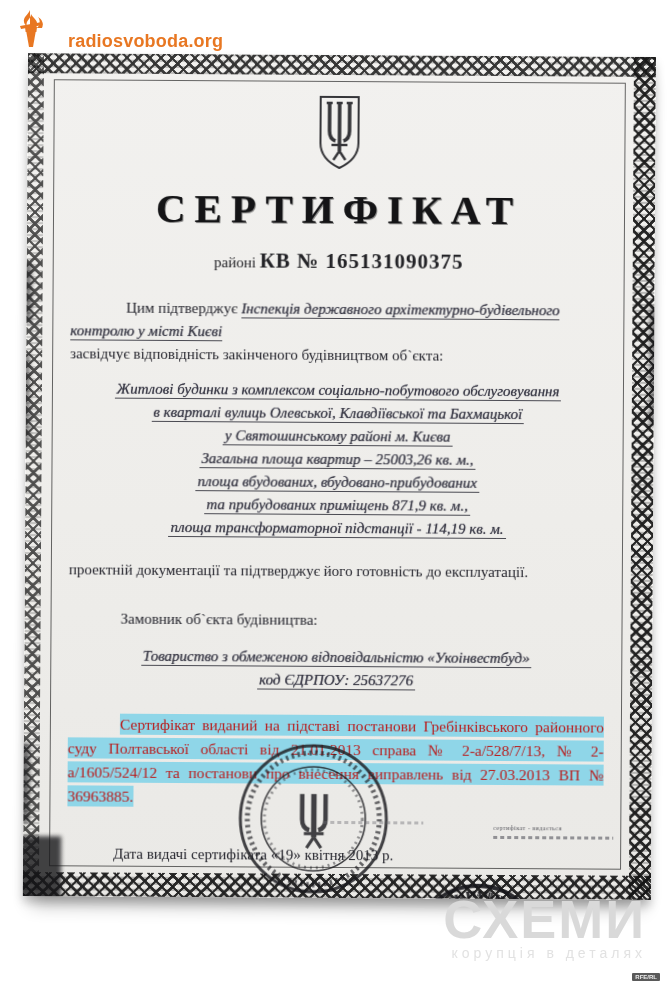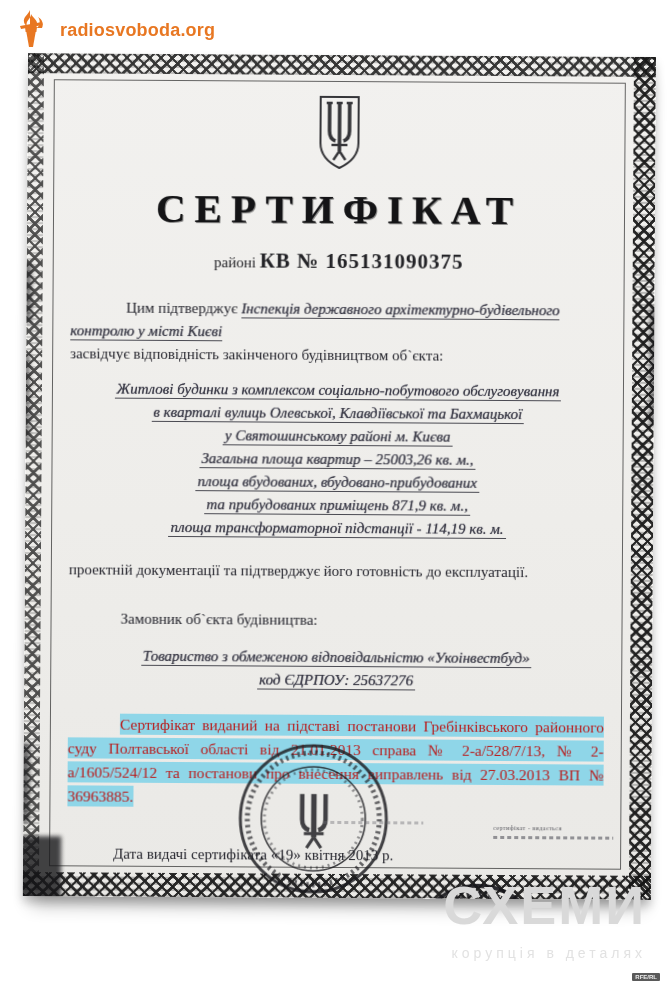--- a/index.html
+++ b/index.html
@@ -1,21 +1,21 @@
 <!DOCTYPE html>
 <html><head>
 <meta charset="utf-8">
 <style>
   html,body{margin:0;padding:0;}
   body{
     width:668px;height:987px;position:relative;overflow:hidden;
     background:#ffffff;font-family:"Liberation Serif","DejaVu Serif",serif;
   }
   
-  .site-header{position:absolute;left:14px;top:8px;height:44px;display:flex;align-items:center;gap:12px;z-index:5;}
+  .site-header{position:absolute;left:14px;top:8px;height:44px;display:flex;align-items:flex-end;gap:20px;z-index:5;}
   .logo-text{font-family:"Liberation Sans","DejaVu Sans",sans-serif;font-weight:bold;font-size:18px;color:#e87722;letter-spacing:.2px;}
   
   .paper{
     position:absolute;left:28px;top:55px;width:628px;height:843px;
     background:linear-gradient(180deg,#f2f1ef 0%,#eeedea 55%,#eae9e6 100%);
     transform:rotate(.35deg);transform-origin:50% 0;
     box-shadow:0 6px 10px rgba(0,0,0,.18),0 16px 18px -8px rgba(0,0,0,.30);
     overflow:hidden;
   }
   .band{position:absolute;opacity:.88;filter:blur(.3px);
@@ -63,21 +63,21 @@
   .highlight-para mark{background:#8fd6e8;color:#b91c1c;padding:2px 0;}
   .date-line{margin-top:34px;}
   .date-line .indent{width:46px;}
   .stamp{position:absolute;opacity:.82;filter:blur(.45px);}
   .fine-print{position:absolute;font-size:6px;color:#55555c;letter-spacing:.5px;filter:blur(.5px);line-height:8px;}
   .fine-line{position:absolute;height:3px;background:repeating-linear-gradient(90deg,#6b6b72 0 4px,transparent 4px 7px);filter:blur(.6px);opacity:.7;}
   
   .watermark{position:absolute;right:22px;bottom:26px;text-align:right;z-index:6;
     font-family:"Liberation Sans","DejaVu Sans",sans-serif;}
   .wm-title{font-size:54px;font-weight:bold;color:#d9d9d9;letter-spacing:2px;line-height:48px;}
-  .wm-sub{font-size:14px;color:#e2e2e2;letter-spacing:4px;margin-top:16px;}
+  .wm-sub{font-size:14px;color:#e2e2e2;letter-spacing:4px;margin-top:2px;}
   .rfe-badge{position:absolute;right:8px;bottom:6px;background:#5a5a5a;color:#efefef;
     font-family:"Liberation Sans","DejaVu Sans",sans-serif;font-size:6px;font-weight:bold;
     padding:1px 3px;border-radius:1px;z-index:7;}
 </style>
 </head>
 <body>
 
 <div class="site-header">
   <span>
     <svg width="34" height="40" viewBox="0 0 34 40">

